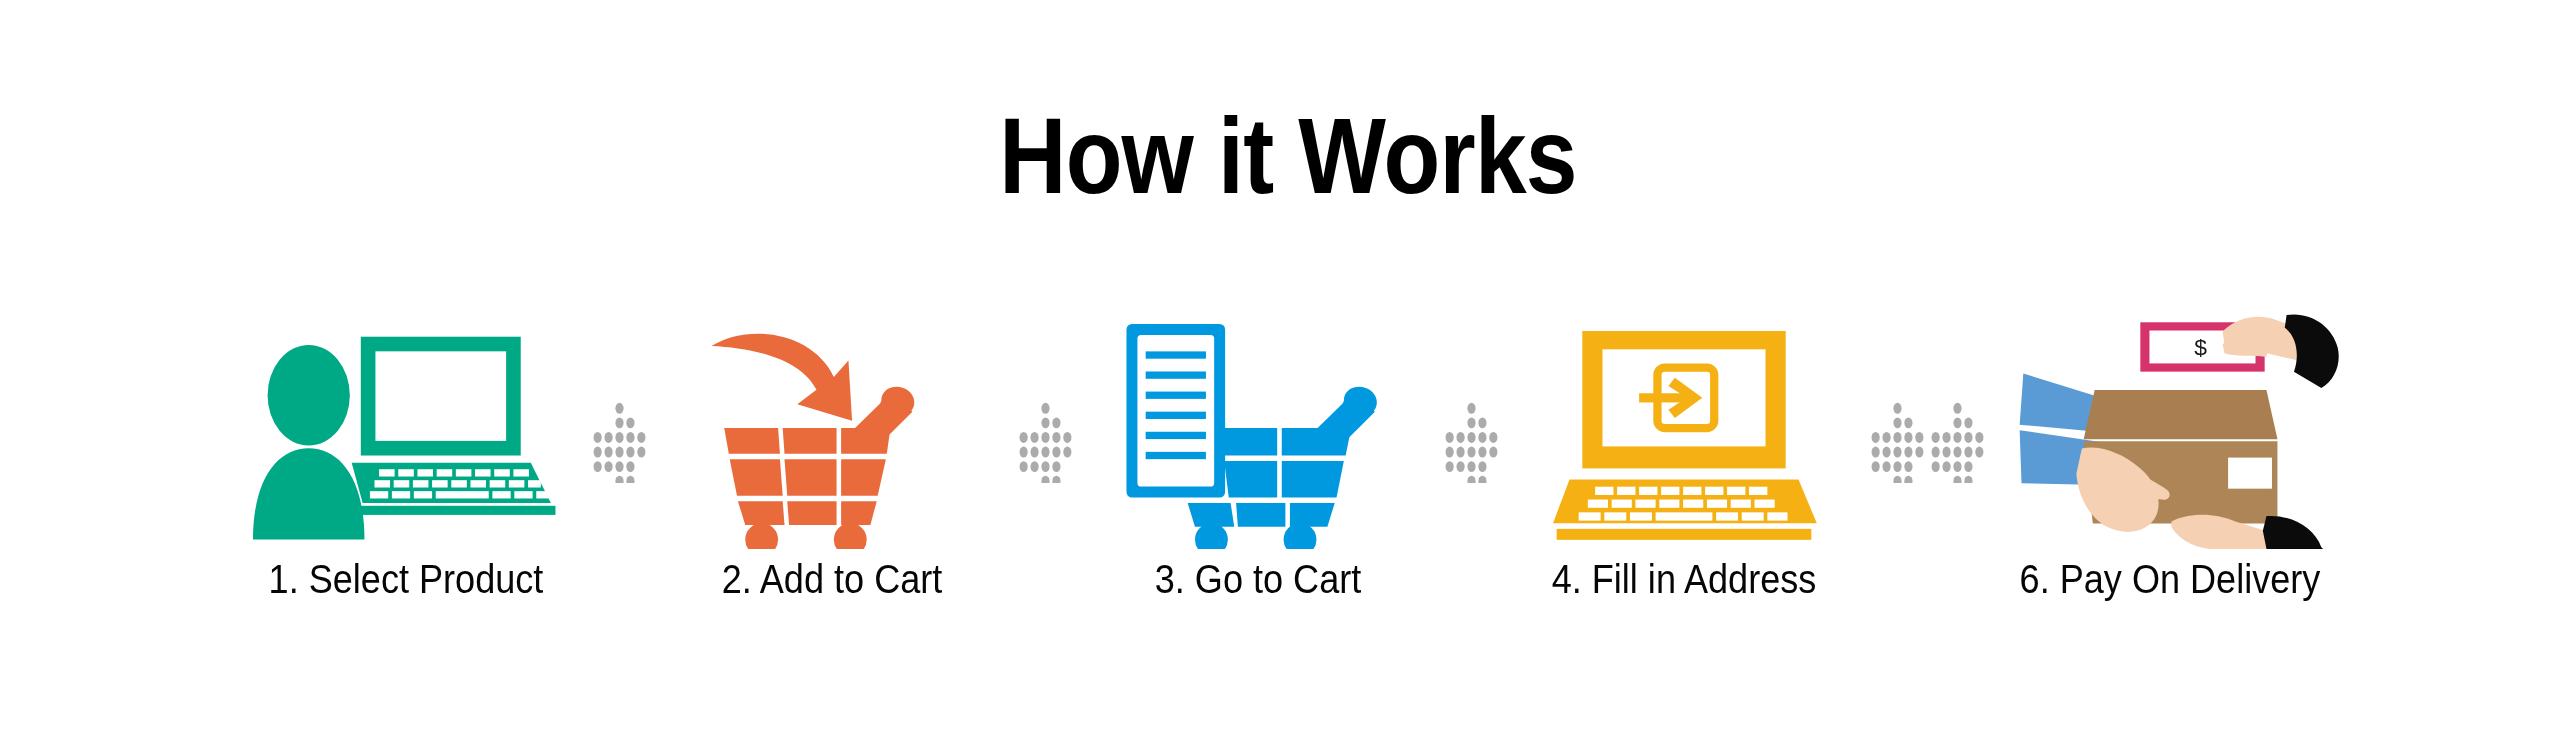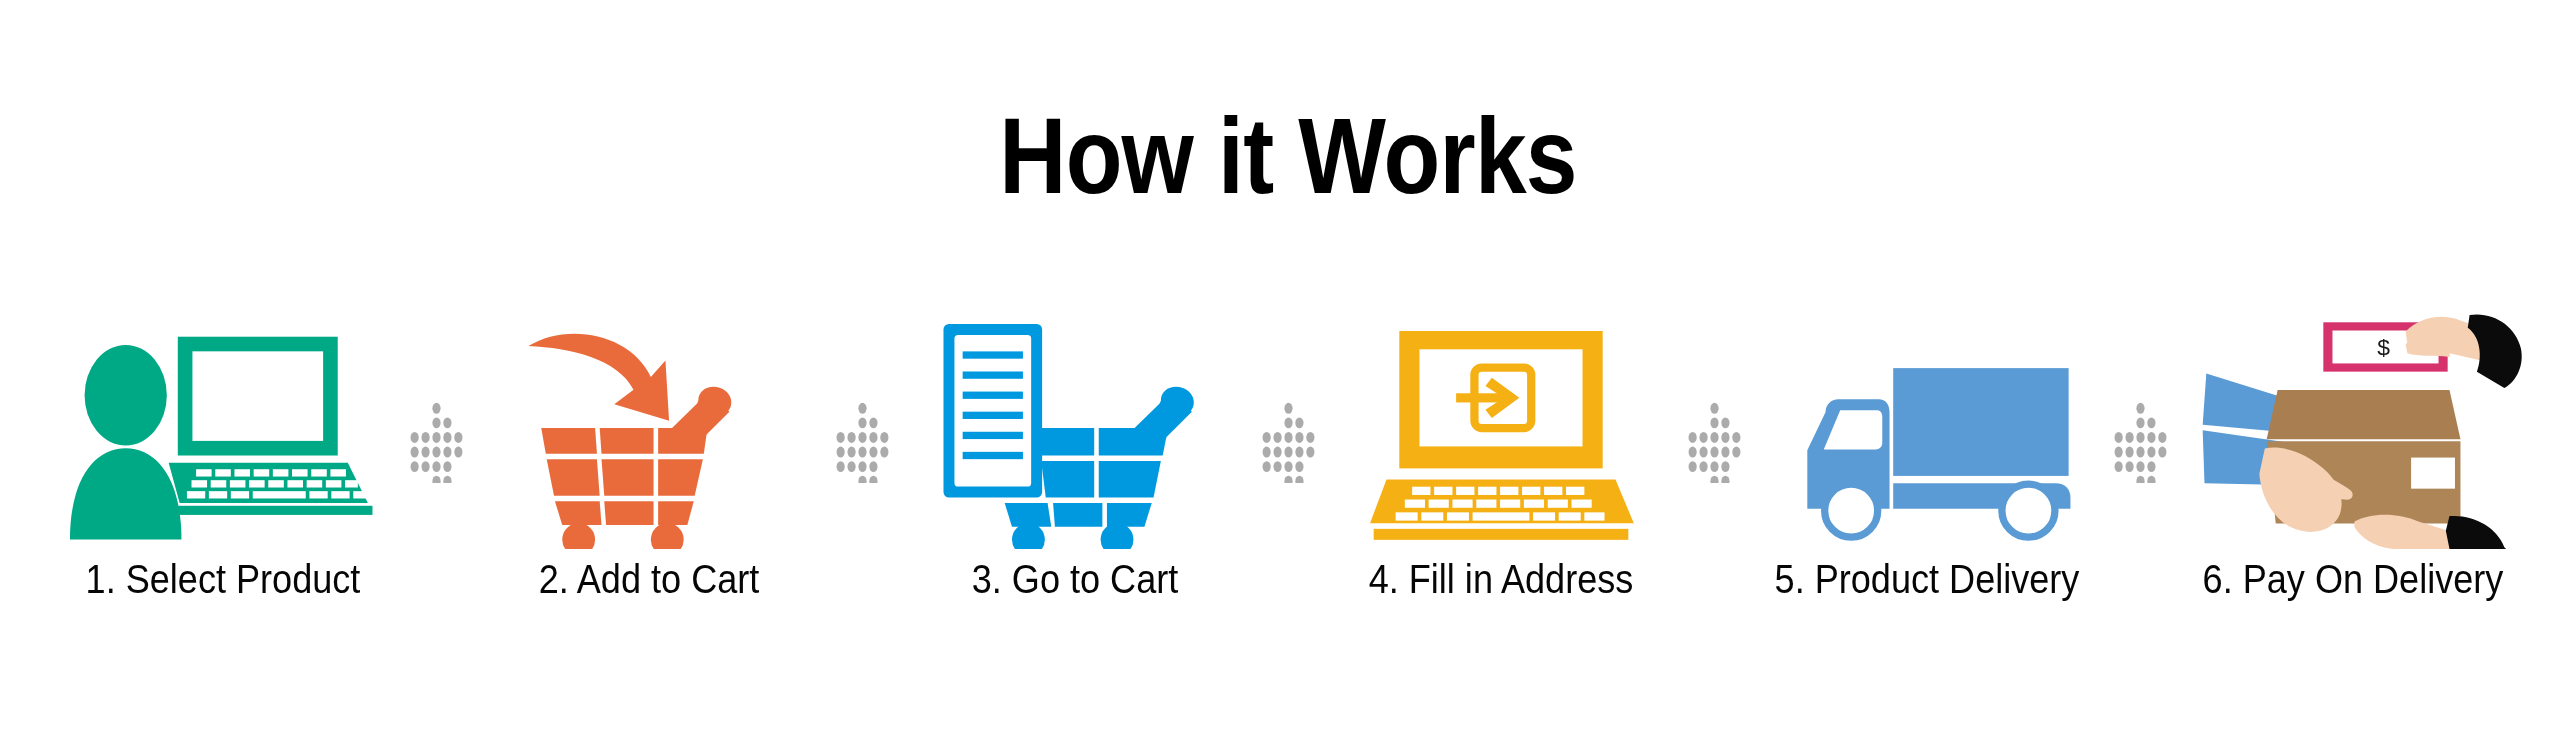--- a/index.html
+++ b/index.html
@@ -372,38 +372,20 @@
           <ellipse cx="7" cy="72" rx="4.5" ry="6"></ellipse>
             <ellipse cx="19" cy="72" rx="4.5" ry="6"></ellipse>
           <ellipse cx="31" cy="72" rx="4.5" ry="6"></ellipse>
             <ellipse cx="43" cy="72" rx="4.5" ry="6"></ellipse>
           <ellipse cx="31" cy="88" rx="4.5" ry="6"></ellipse>
             <ellipse cx="43" cy="88" rx="4.5" ry="6"></ellipse>
         </g>
       </svg>
     </div>
 
-    <div class="step">
-      <div class="icon-area">
-        <svg class="icon-svg" width="302" height="201" viewBox="0 0 330 220">
-
-          <rect x="128" y="22" width="192" height="118" fill="#5B9BD5"></rect>
-
-          <path d="M128 148 L306 148 C316 148 322 154 322 164 L322 176 L128 176 Z" fill="#5B9BD5"></path>
-
-          <path d="M54 70 C54 62 60 56 68 56 L112 56 C120 56 124 62 124 70 L124 176 L34 176 L34 112 Z" fill="#5B9BD5"></path>
-
-          <path d="M70 68 L110 68 C114 68 116 71 116 75 L116 104 C116 108 113 111 109 111 L52 111 Z" fill="#FFFFFF"></path>
-
-          <circle cx="82" cy="178" r="29" fill="#FFFFFF" stroke="#5B9BD5" stroke-width="8"></circle>
-          <circle cx="276" cy="178" r="29" fill="#FFFFFF" stroke="#5B9BD5" stroke-width="8"></circle>
-        </svg>
-      </div>
-      <div class="step-label">5. Product Delivery</div>
-    </div>
 
     <div class="arrow-sep">
       <svg width="57" height="82" viewBox="0 0 62 90">
         <g fill="#ABABAB">
           <ellipse cx="31" cy="8" rx="4.5" ry="6"></ellipse>
           <ellipse cx="31" cy="24" rx="4.5" ry="6"></ellipse>
             <ellipse cx="43" cy="24" rx="4.5" ry="6"></ellipse>
           <ellipse cx="7" cy="40" rx="4.5" ry="6"></ellipse>
             <ellipse cx="19" cy="40" rx="4.5" ry="6"></ellipse>
           <ellipse cx="31" cy="40" rx="4.5" ry="6"></ellipse>

